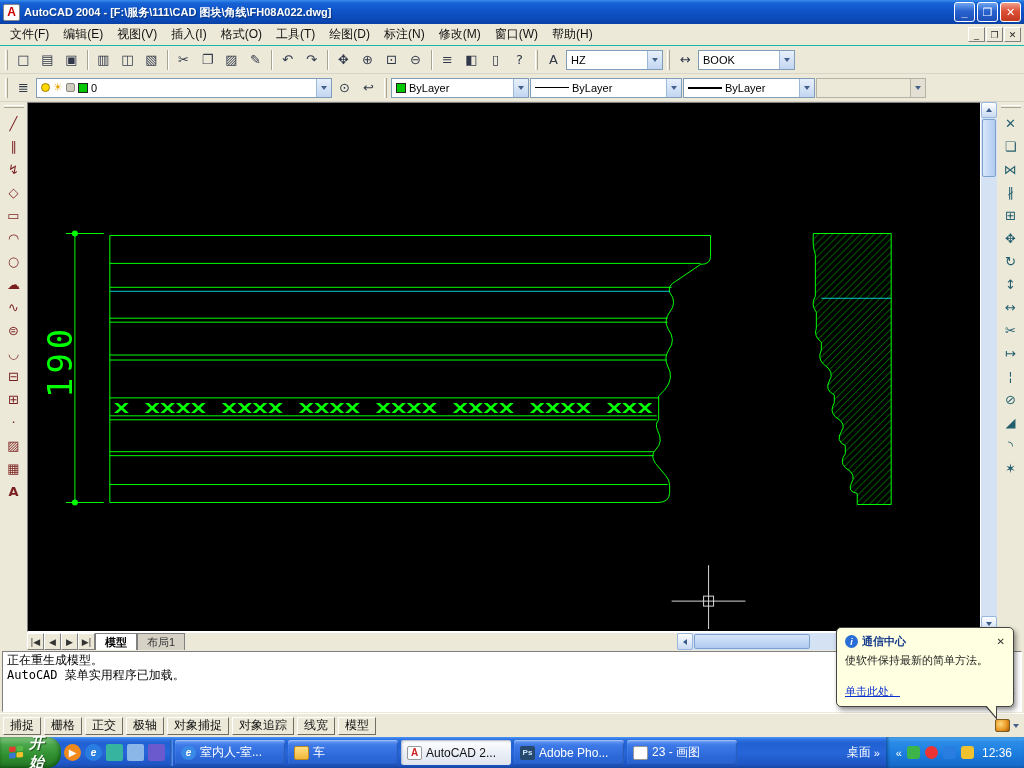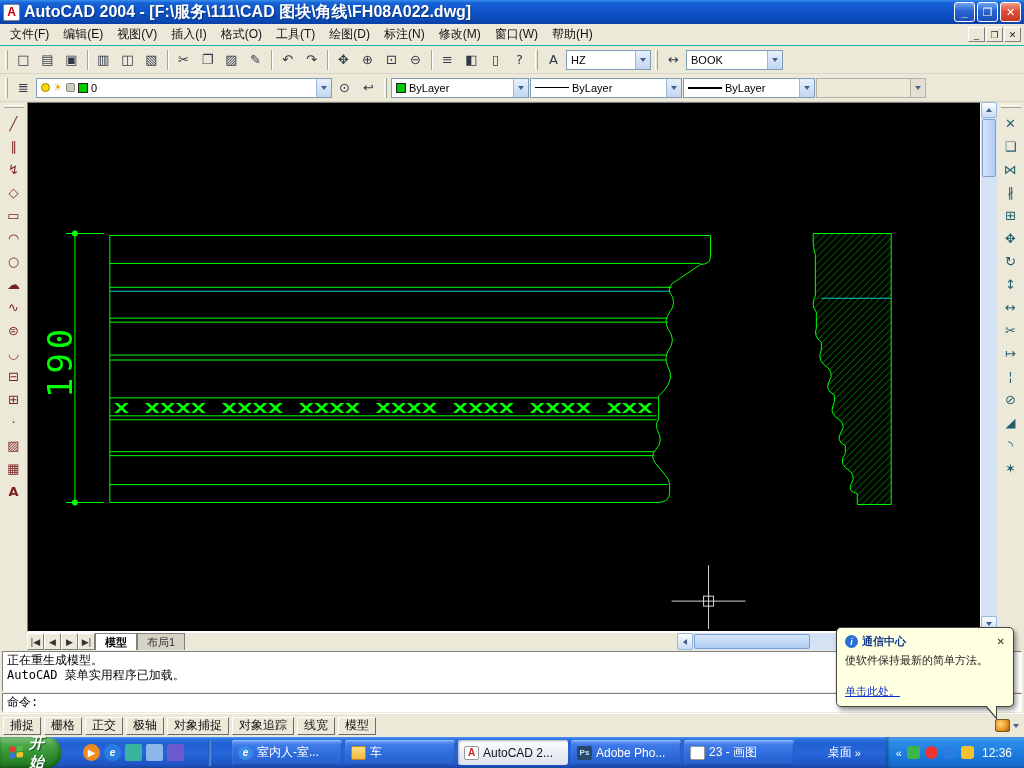--- a/index.html
+++ b/index.html
@@ -6,21 +6,21 @@
   html,body{width:1024px;height:768px;}
   body{font-family:"Liberation Sans","DejaVu Sans",sans-serif;background:#ece9d8;overflow:hidden;}
   button{background:none;border:none;padding:0;font:inherit;color:inherit;cursor:default;}
   .screen{width:1024px;height:768px;display:flex;flex-direction:column;position:relative;}
 
   
   .titlebar{flex:0 0 24px;display:flex;align-items:center;padding:0 3px;
     background:linear-gradient(180deg,#388eed 0%,#1763d6 12%,#0f54c9 45%,#0b4ab8 80%,#0a40a5 100%);}
   .app-icon{width:17px;height:17px;background:#fff;border:1px solid #888;border-radius:2px;color:#c00;
     font-weight:bold;font-size:12px;display:flex;align-items:center;justify-content:center;margin-right:4px;}
-  .title-text{color:#fff;font-weight:bold;font-size:16px;text-shadow:1px 1px 1px #0a3578;white-space:nowrap;overflow:hidden;flex:1;}
+  .title-text{color:#fff;font-weight:bold;font-size:11px;text-shadow:1px 1px 1px #0a3578;white-space:nowrap;overflow:hidden;flex:1;}
   .win-btns{display:flex;gap:2px;}
   .wbtn{width:21px;height:20px;border-radius:3px;border:1px solid #fff;color:#fff;font-size:11px;font-weight:bold;
     display:flex;align-items:center;justify-content:center;background:linear-gradient(180deg,#6ea5f0,#2a63cf 45%,#1c4fb8);}
   .wbtn.close{background:linear-gradient(180deg,#f0a08c,#dd5038 45%,#c33a1f);}
 
   
   .menubar{flex:0 0 22px;display:flex;align-items:center;background:#ece9d8;border-bottom:1px solid #14b8a6;padding:0 3px;font-size:12px;color:#111;}
   .menu-item{padding:2px 7px;}
   .mdi-btns{margin-left:auto;display:flex;gap:1px;}
   .mdibtn{width:17px;height:15px;font-size:9px;display:flex;align-items:center;justify-content:center;
@@ -73,38 +73,38 @@
   .tnav{width:17px;flex:0 0 17px;display:flex;align-items:center;justify-content:center;font-size:9px;
     background:#ece9d8;border:1px solid;border-color:#fff #808080 #808080 #fff;color:#333;}
   .tab{padding:0 9px;display:flex;align-items:center;background:#d6d2c6;border:1px solid #808080;border-bottom:none;color:#333;}
   .tab.active{background:#fff;font-weight:bold;color:#000;}
   .tfill{flex:1;}
   .hscroll{flex:0 0 320px;display:flex;background:#d5e2f3;}
   .hthumb{width:116px;margin:1px;background:linear-gradient(180deg,#d8e6fa,#b0cbf0);border:1px solid #7da2ce;border-radius:2px;}
   .htrack{flex:1;}
 
   
-  .cmd{flex:0 0 63px;background:#ece9d8;padding:1px 2px;display:flex;flex-direction:column;gap:1px;}
+  .cmd{flex:0 0 63px;background:#ece9d8;padding:1px 2px;display:flex;flex-direction:row;gap:1px;}
   .cmd-history{flex:1;background:#fff;border:1px solid;border-color:#808080 #fff #fff #808080;
     font:12px/15px "DejaVu Sans Mono",monospace;padding:1px 4px;overflow:hidden;color:#000;}
   .cmd-prompt{flex:0 0 19px;background:#fff;border:1px solid;border-color:#808080 #fff #fff #808080;
     font:12px/17px "DejaVu Sans Mono",monospace;padding:0 4px;display:flex;align-items:center;color:#000;}
 
   
   .statusbar{flex:0 0 24px;display:flex;align-items:center;background:#ece9d8;padding:0 3px;gap:3px;font-size:12px;border-top:1px solid #fff;}
   .coords{flex:0 0 175px;height:18px;border:1px solid;border-color:#808080 #fff #fff #808080;font-size:11px;
     display:flex;align-items:center;padding:0 4px;color:#222;}
   .stog{height:18px;padding:0 6px;display:flex;align-items:center;background:#ece9d8;border:1px solid;
     border-color:#fff #6f6d63 #6f6d63 #fff;color:#111;}
   .status-right{margin-left:auto;display:flex;align-items:center;gap:3px;padding-right:2px;}
   .commicon{width:15px;height:13px;background:radial-gradient(circle at 35% 35%,#ffd97a,#e8941f 60%,#9c5b10);
     border-radius:2px;border:1px solid #7a5a20;}
 
   
-  .taskbar{flex:0 0 31px;display:flex;align-items:center;gap:19px;
+  .taskbar{flex:0 0 31px;display:flex;align-items:center;gap:0;
     background:linear-gradient(180deg,#4b94f5 0%,#2e73e3 8%,#2161d2 20%,#2766da 50%,#1d54c2 90%,#16469f 100%);}
   .start{height:31px;display:flex;align-items:center;gap:5px;padding:0 17px 0 9px;color:#fff;font-size:15px;font-weight:bold;
     font-style:italic;border-radius:0 14px 14px 0;text-shadow:1px 1px 1px #1a4f1a;
     background:linear-gradient(180deg,#87c987 0%,#4aa64a 25%,#2f8f2f 60%,#247524 100%);
     box-shadow:inset -2px 0 4px rgba(0,60,0,.4),inset 0 -2px 3px rgba(0,60,0,.3);}
   .ql{display:flex;align-items:center;gap:4px;padding:0 3px;}
   .qli{width:17px;height:17px;border-radius:2px;display:flex;align-items:center;justify-content:center;color:#fff;font-size:10px;font-weight:bold;}
   .qli.q1{background:#f08a1d;border-radius:50%;}
   .qli.q2{background:#2a7de0;border-radius:50%;font-style:italic;}
   .qli.q3{background:#36b4a0;}
@@ -206,21 +206,21 @@
     <button class="tbtn">⊕</button>
     <button class="tbtn">⊡</button>
     <button class="tbtn">⊖</button>
     <span class="sep"></span>
     <button class="tbtn">≡</button>
     <button class="tbtn">◧</button>
     <button class="tbtn">▯</button>
     <button class="tbtn">?</button>
     <span class="grip"></span>
     <button class="tbtn">A</button>
-    <div class="combo" style="width:85px">
+    <div class="combo" style="width:97px">
       <span class="cval">HZ</span>
       <span class="dbtn">
           <span class="tri"></span>
         </span>
     </div>
     <span class="grip"></span>
     <button class="tbtn">↔</button>
     <div class="combo" style="width:97px">
       <span class="cval">BOOK</span>
       <span class="dbtn">

